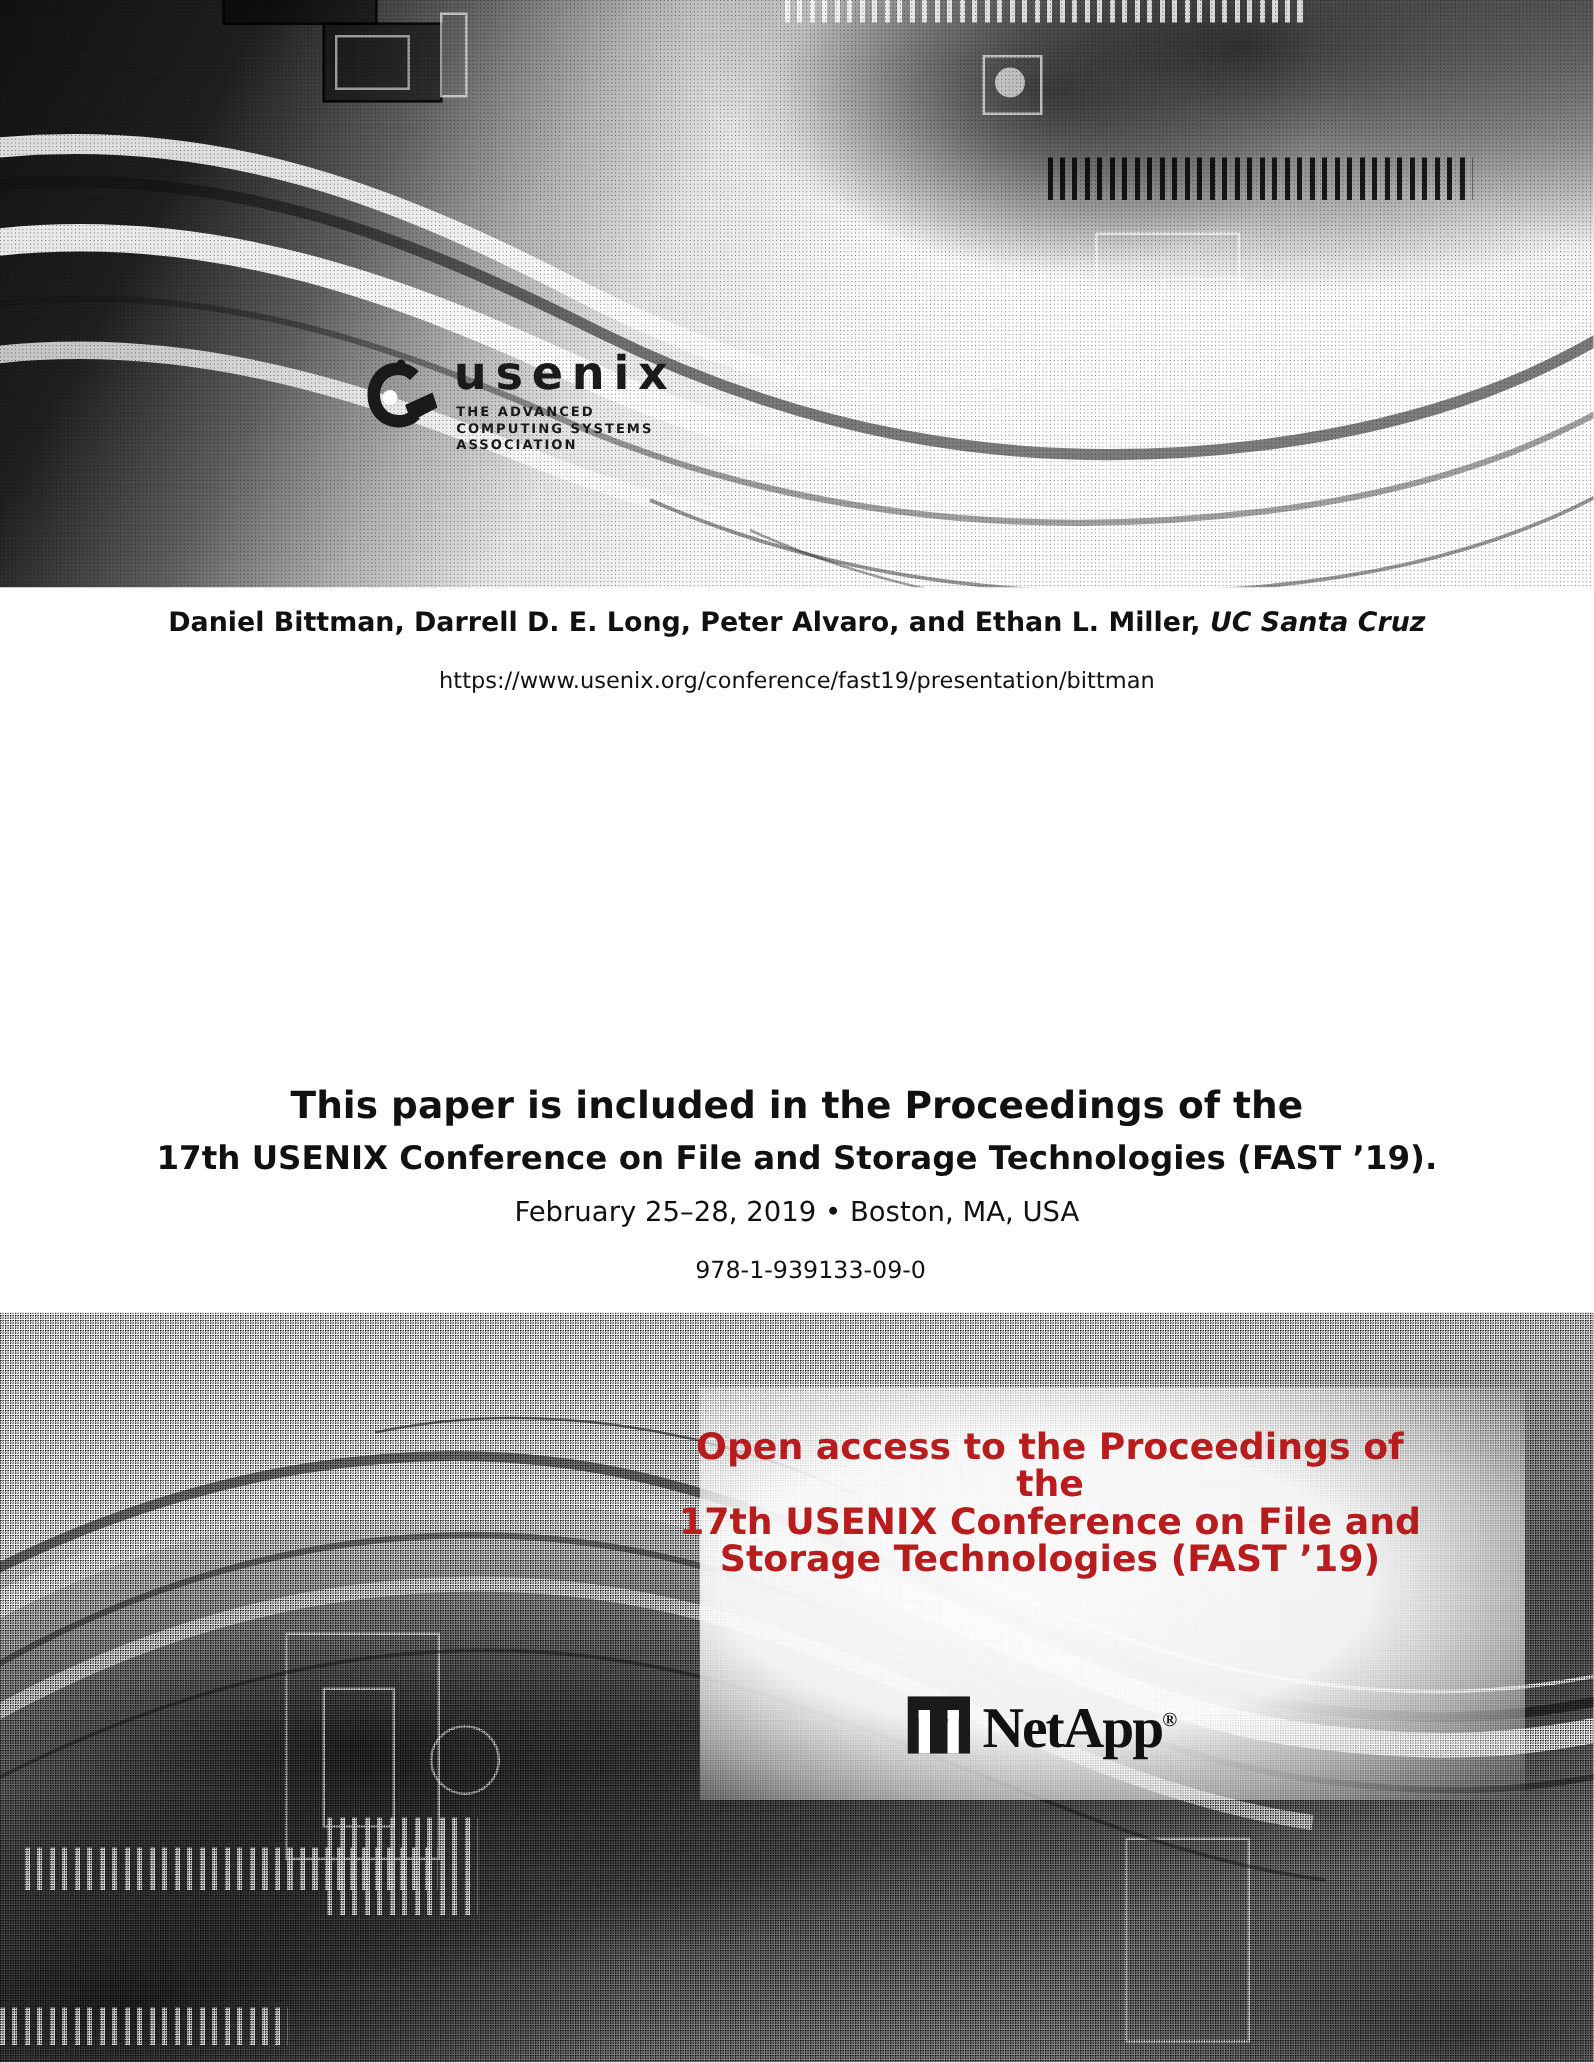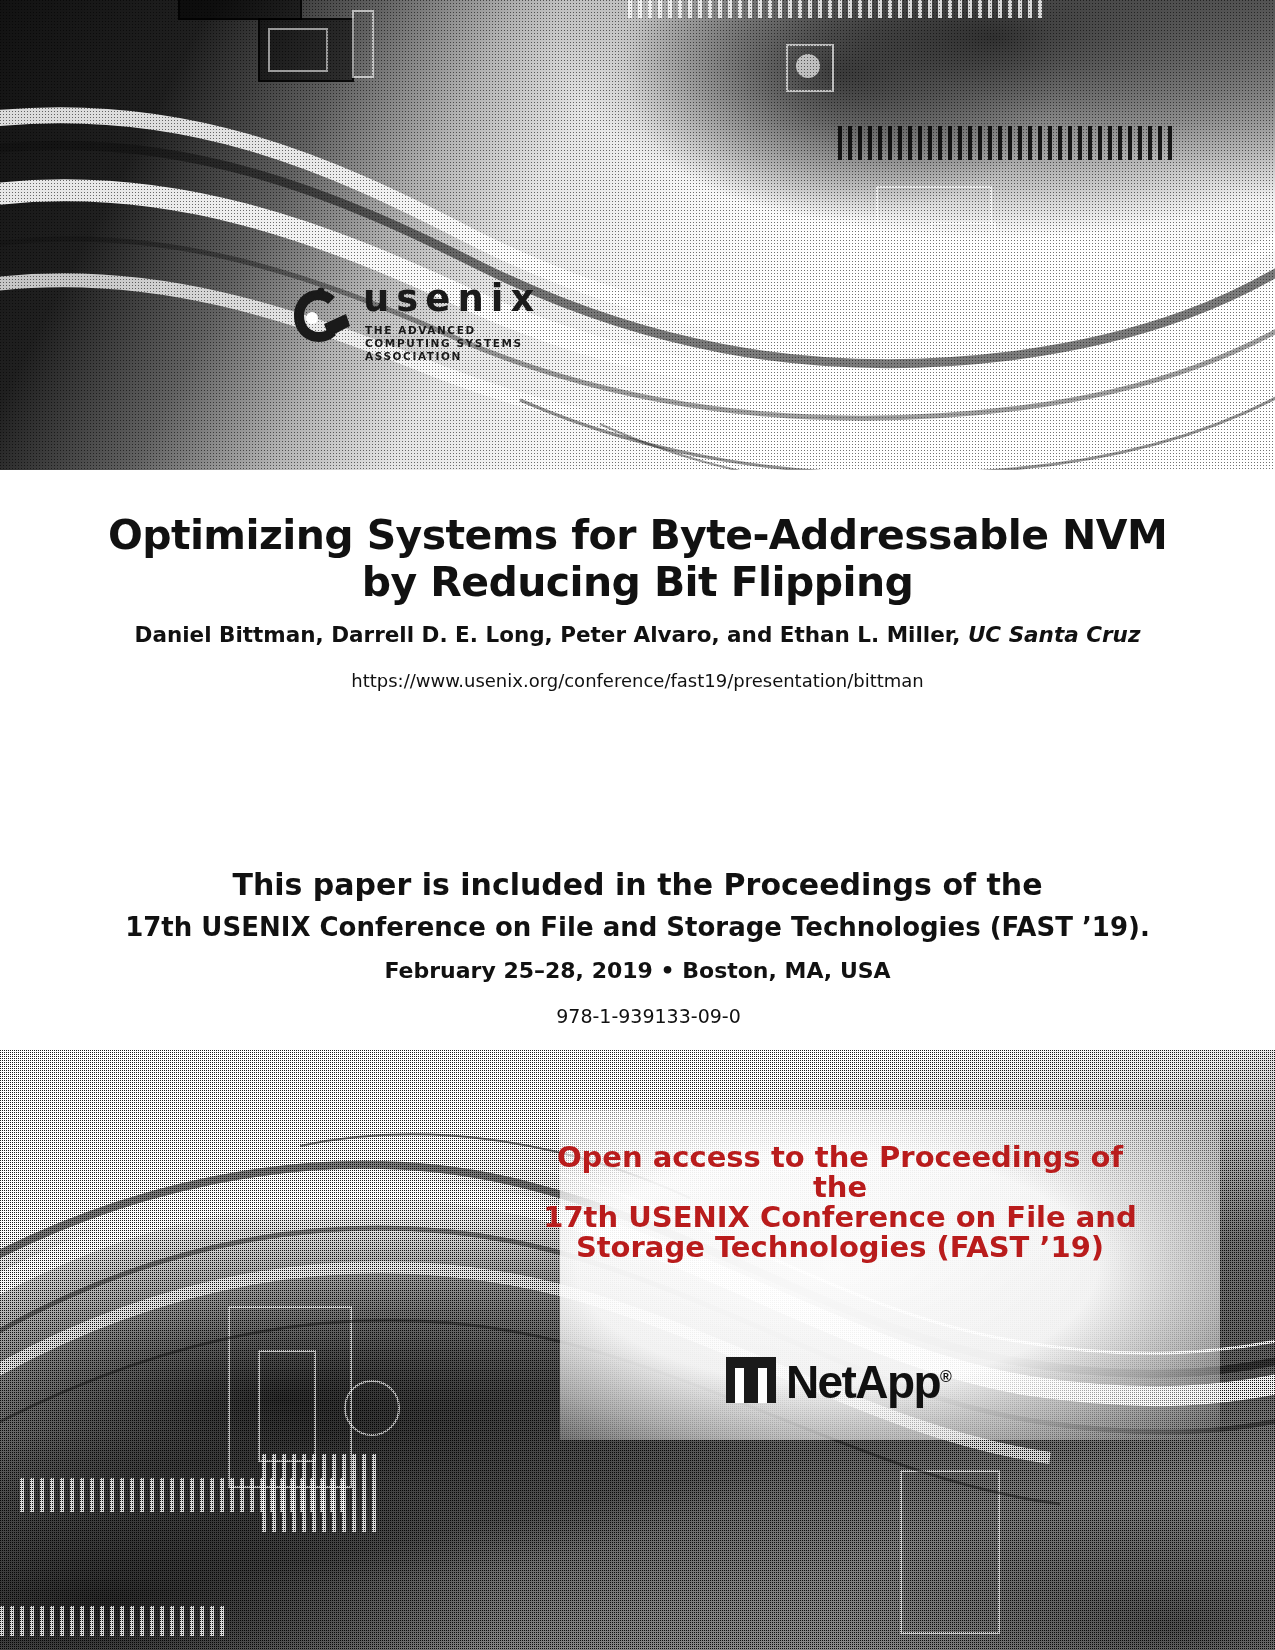--- a/index.html
+++ b/index.html
@@ -167,21 +167,21 @@
   #proceedings-line-2 {
     font-family: "DejaVu Sans", sans-serif;
     font-weight: bold;
     font-size: 26px;
     line-height: 42px;
     color: #111;
   }
   #proceedings-dateloc {
     margin-top: 8px;
     font-family: "DejaVu Sans", sans-serif;
-    font-weight: bold;
+    font-weight: normal;
     font-size: 22px;
     line-height: 30px;
     color: #111;
   }
   #proceedings-isbn {
     margin-top: 18px;
     font-family: "DejaVu Sans", sans-serif;
     font-size: 19px;
     line-height: 24px;
     color: #111;
@@ -248,21 +248,21 @@
     left: 726px; top: 1352px;
     display: flex;
     align-items: center;
     height: 56px;
   }
   #netapp-mark {
     width: 50px; height: 46px;
     margin-right: 10px;
   }
   #netapp-wordmark {
-    font-family: Liberation Sans, sans-serif;
+    font-family: Liberation Serif, serif;
     font-weight: bold;
     font-size: 46px;
     line-height: 46px;
     letter-spacing: -1.6px;
     color: #111;
     position: relative;
   }
   #netapp-reg {
     font-size: 16px;
     vertical-align: super;
@@ -314,24 +314,20 @@
   </svg>
   <div id="usenix-wordmark">usenix</div>
   <div id="usenix-tagline">
     <div>THE ADVANCED</div>
     <div>COMPUTING SYSTEMS</div>
     <div>ASSOCIATION</div>
   </div>
 </div>
 
 <div id="paper-meta">
-  <h1 id="paper-title">
-    <span>Optimizing Systems for Byte-Addressable NVM</span><br>
-    <span>by Reducing Bit Flipping</span>
-  </h1>
   <div id="paper-authors">
     <span>Daniel Bittman, Darrell D. E. Long, Peter Alvaro, and Ethan L. Miller, </span><span class="affil">UC Santa Cruz</span>
   </div>
   <div id="paper-url">https://www.usenix.org/conference/fast19/presentation/bittman</div>
 </div>
 
 <div id="proceedings">
   <div id="proceedings-line-1">This paper is included in the Proceedings of the</div>
   <div id="proceedings-line-2">17th USENIX Conference on File and Storage Technologies (FAST ’19).</div>
   <div id="proceedings-dateloc">February 25–28, 2019 • Boston, MA, USA</div>

